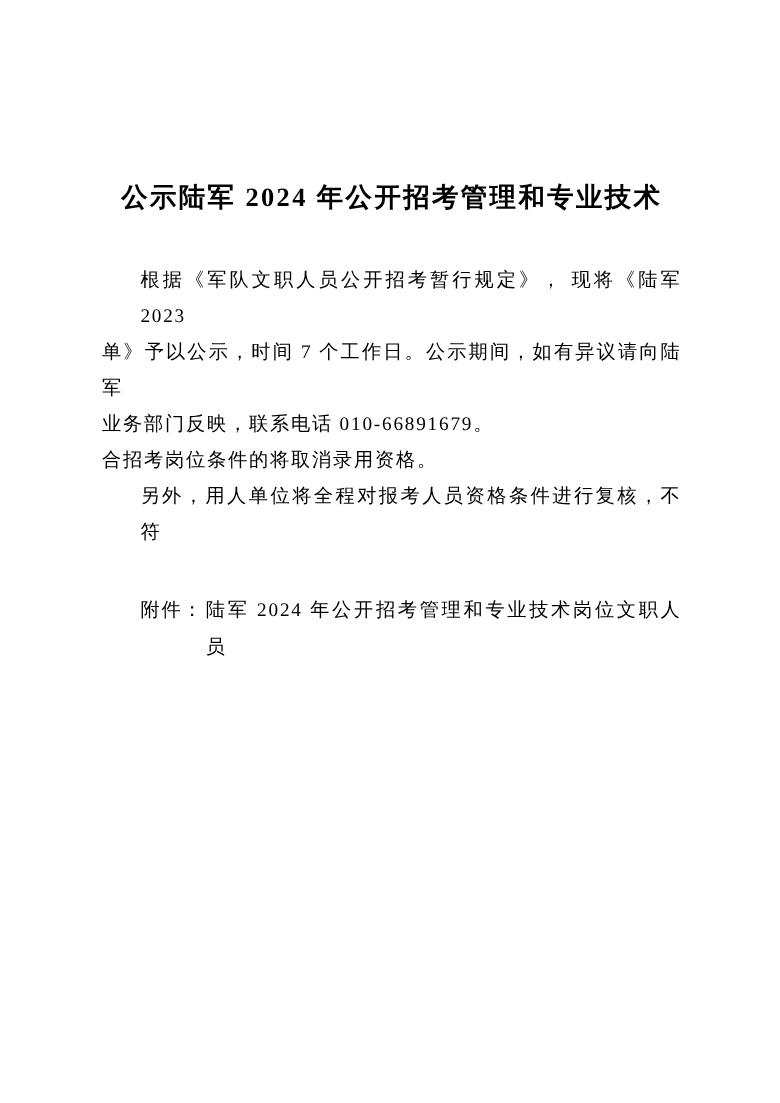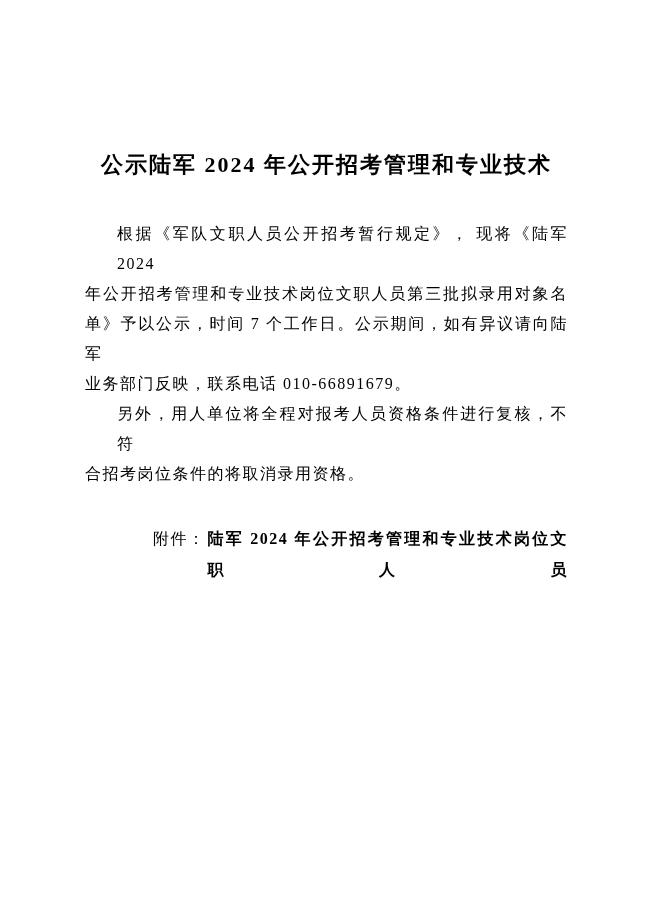--- a/index.html
+++ b/index.html
@@ -52,47 +52,44 @@
     margin-top: 34px;
     margin-left: 32px;
     font-size: 16px;
     letter-spacing: 1.5px;
     line-height: 31px;
   }
   .attachment-label {
     flex: 0 0 auto;
     white-space: nowrap;
     padding-right: 2px;
-    margin-left: 36px;
   }
   .attachment-body {
     flex: 1 1 auto;
-    font-weight: bold;
   }
 </style>
 </head>
 <body>
 
 <div class="page">
   <div class="content">
 
     <div class="doc-title">
       <div>公示陆军 2024 年公开招考管理和专业技术</div>
     </div>
 
     <div class="body-block para-1">
-      <div class="line indent">根据《军队文职人员公开招考暂行规定》， 现将《陆军 2024</div>
-      <div class="line">年公开招考管理和专业技术岗位文职人员第三批拟录用对象名</div>
+      <div class="line indent">根据《军队文职人员公开招考暂行规定》， 现将《陆军 2023</div>
       <div class="line">单》予以公示，时间 7 个工作日。公示期间，如有异议请向陆军</div>
       <div class="line last">业务部门反映，联系电话 010-66891679。</div>
     </div>
 
     <div class="body-block para-2">
+      <div class="line last">合招考岗位条件的将取消录用资格。</div>
       <div class="line indent">另外，用人单位将全程对报考人员资格条件进行复核，不符</div>
-      <div class="line last">合招考岗位条件的将取消录用资格。</div>
     </div>
 
     <div class="attachment">
       <div class="attachment-label">附件：</div>
       <div class="attachment-body">
         <div class="line">陆军 2024 年公开招考管理和专业技术岗位文职人员</div>
       </div>
     </div>
 
   </div>

